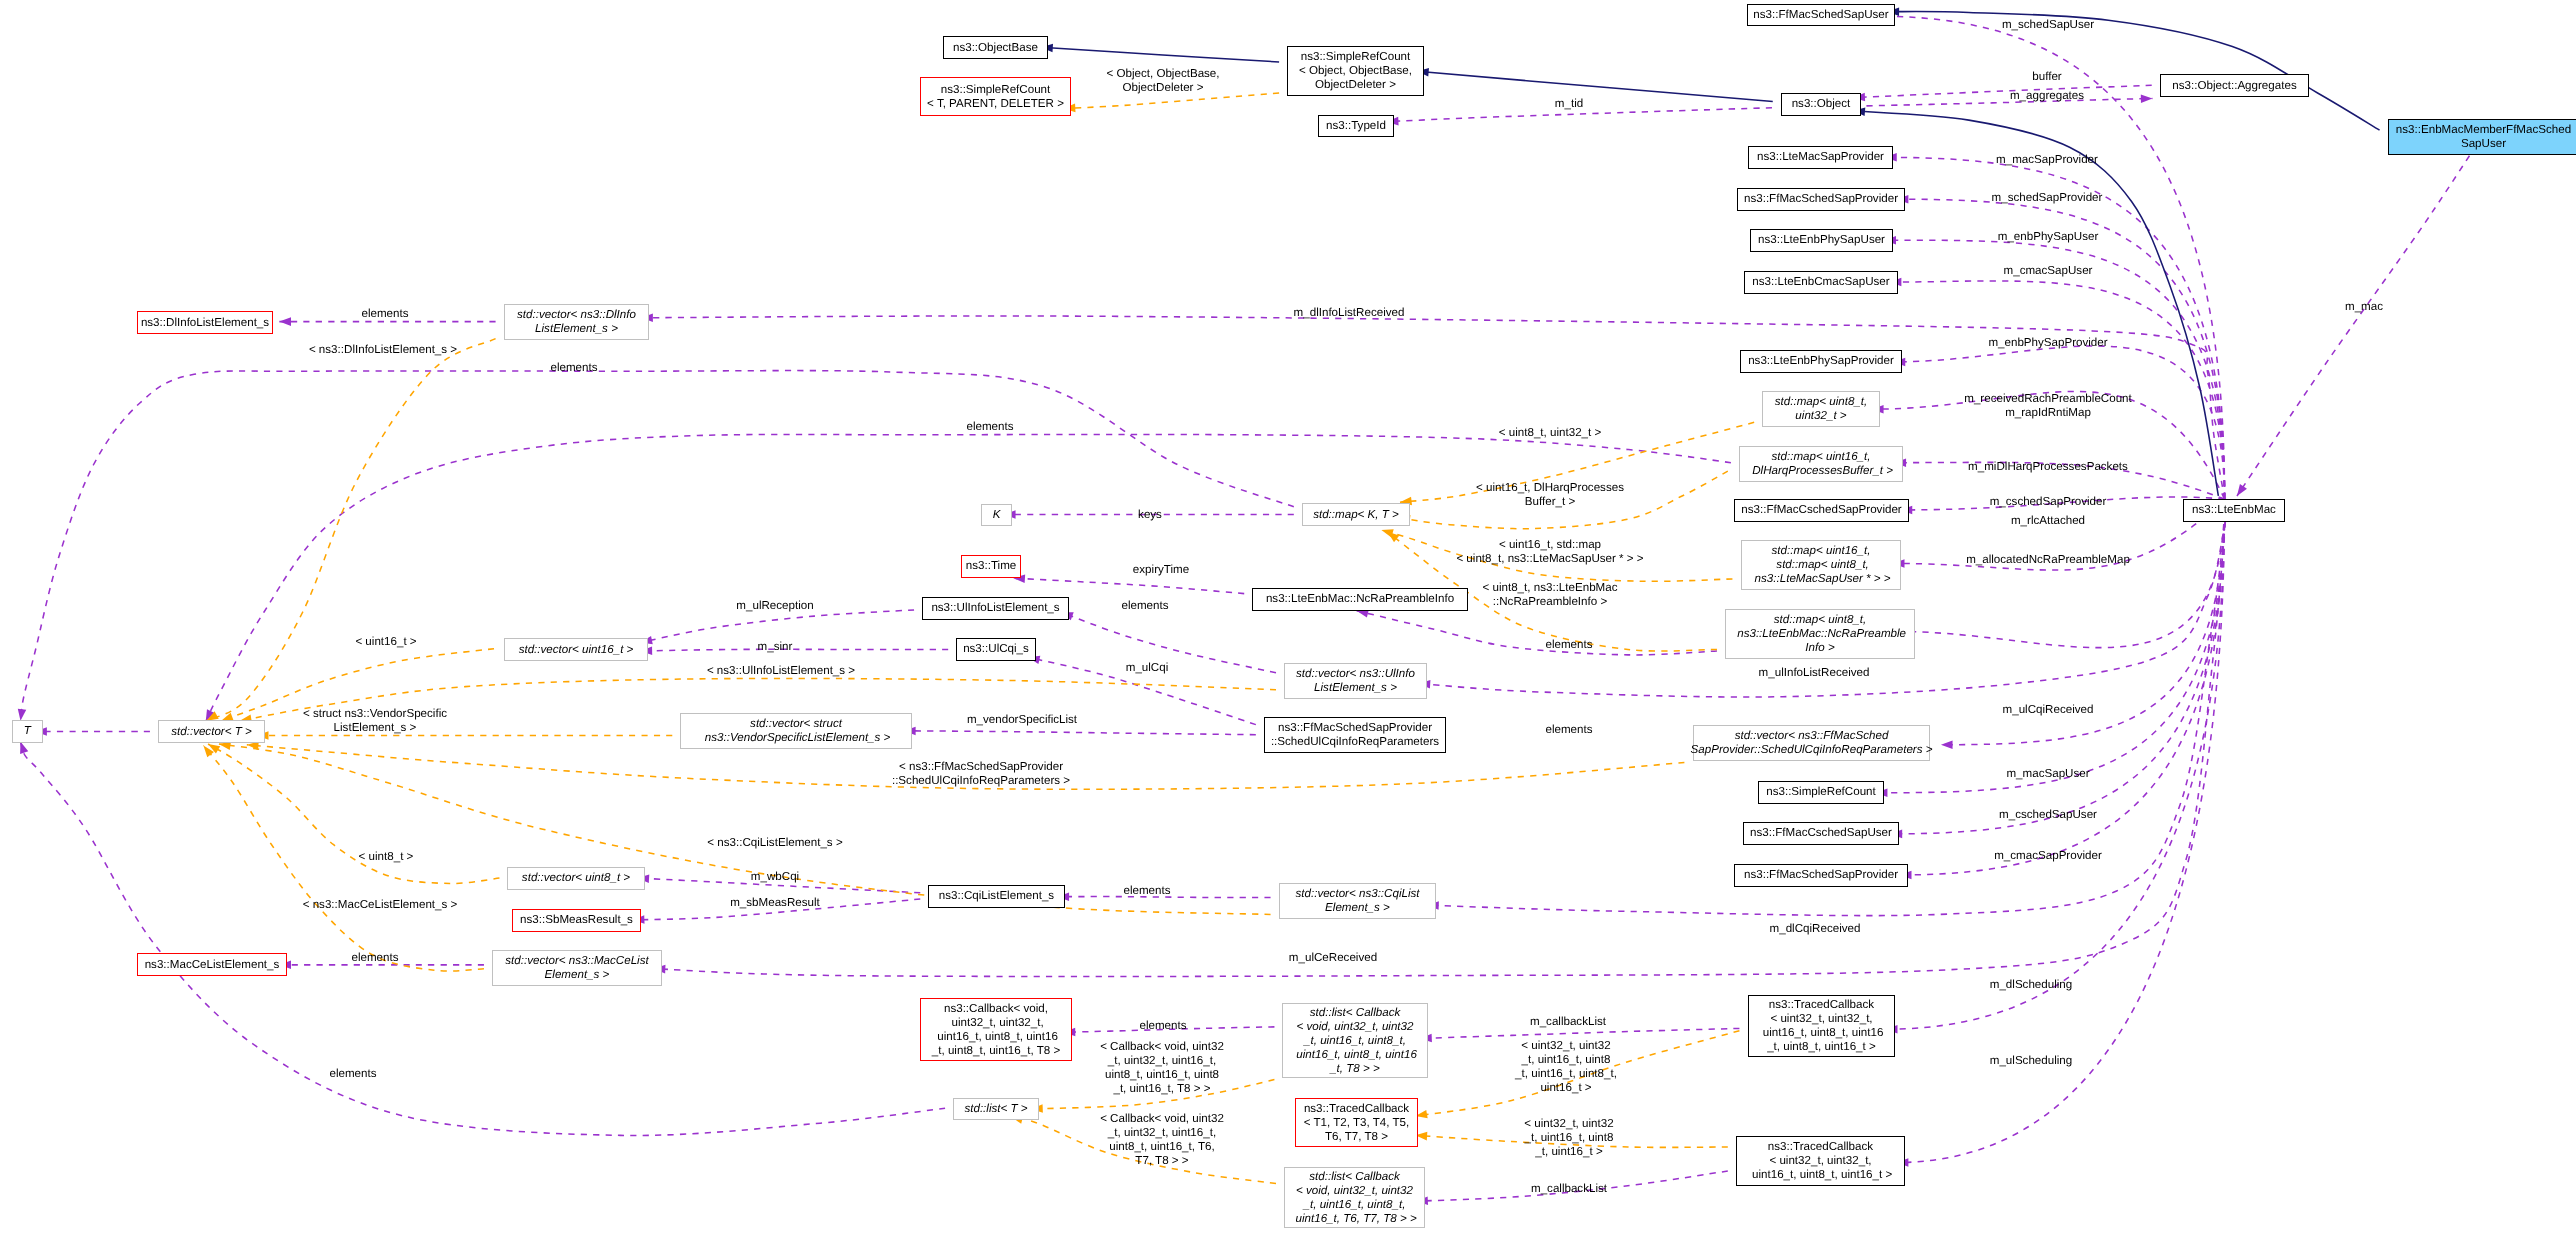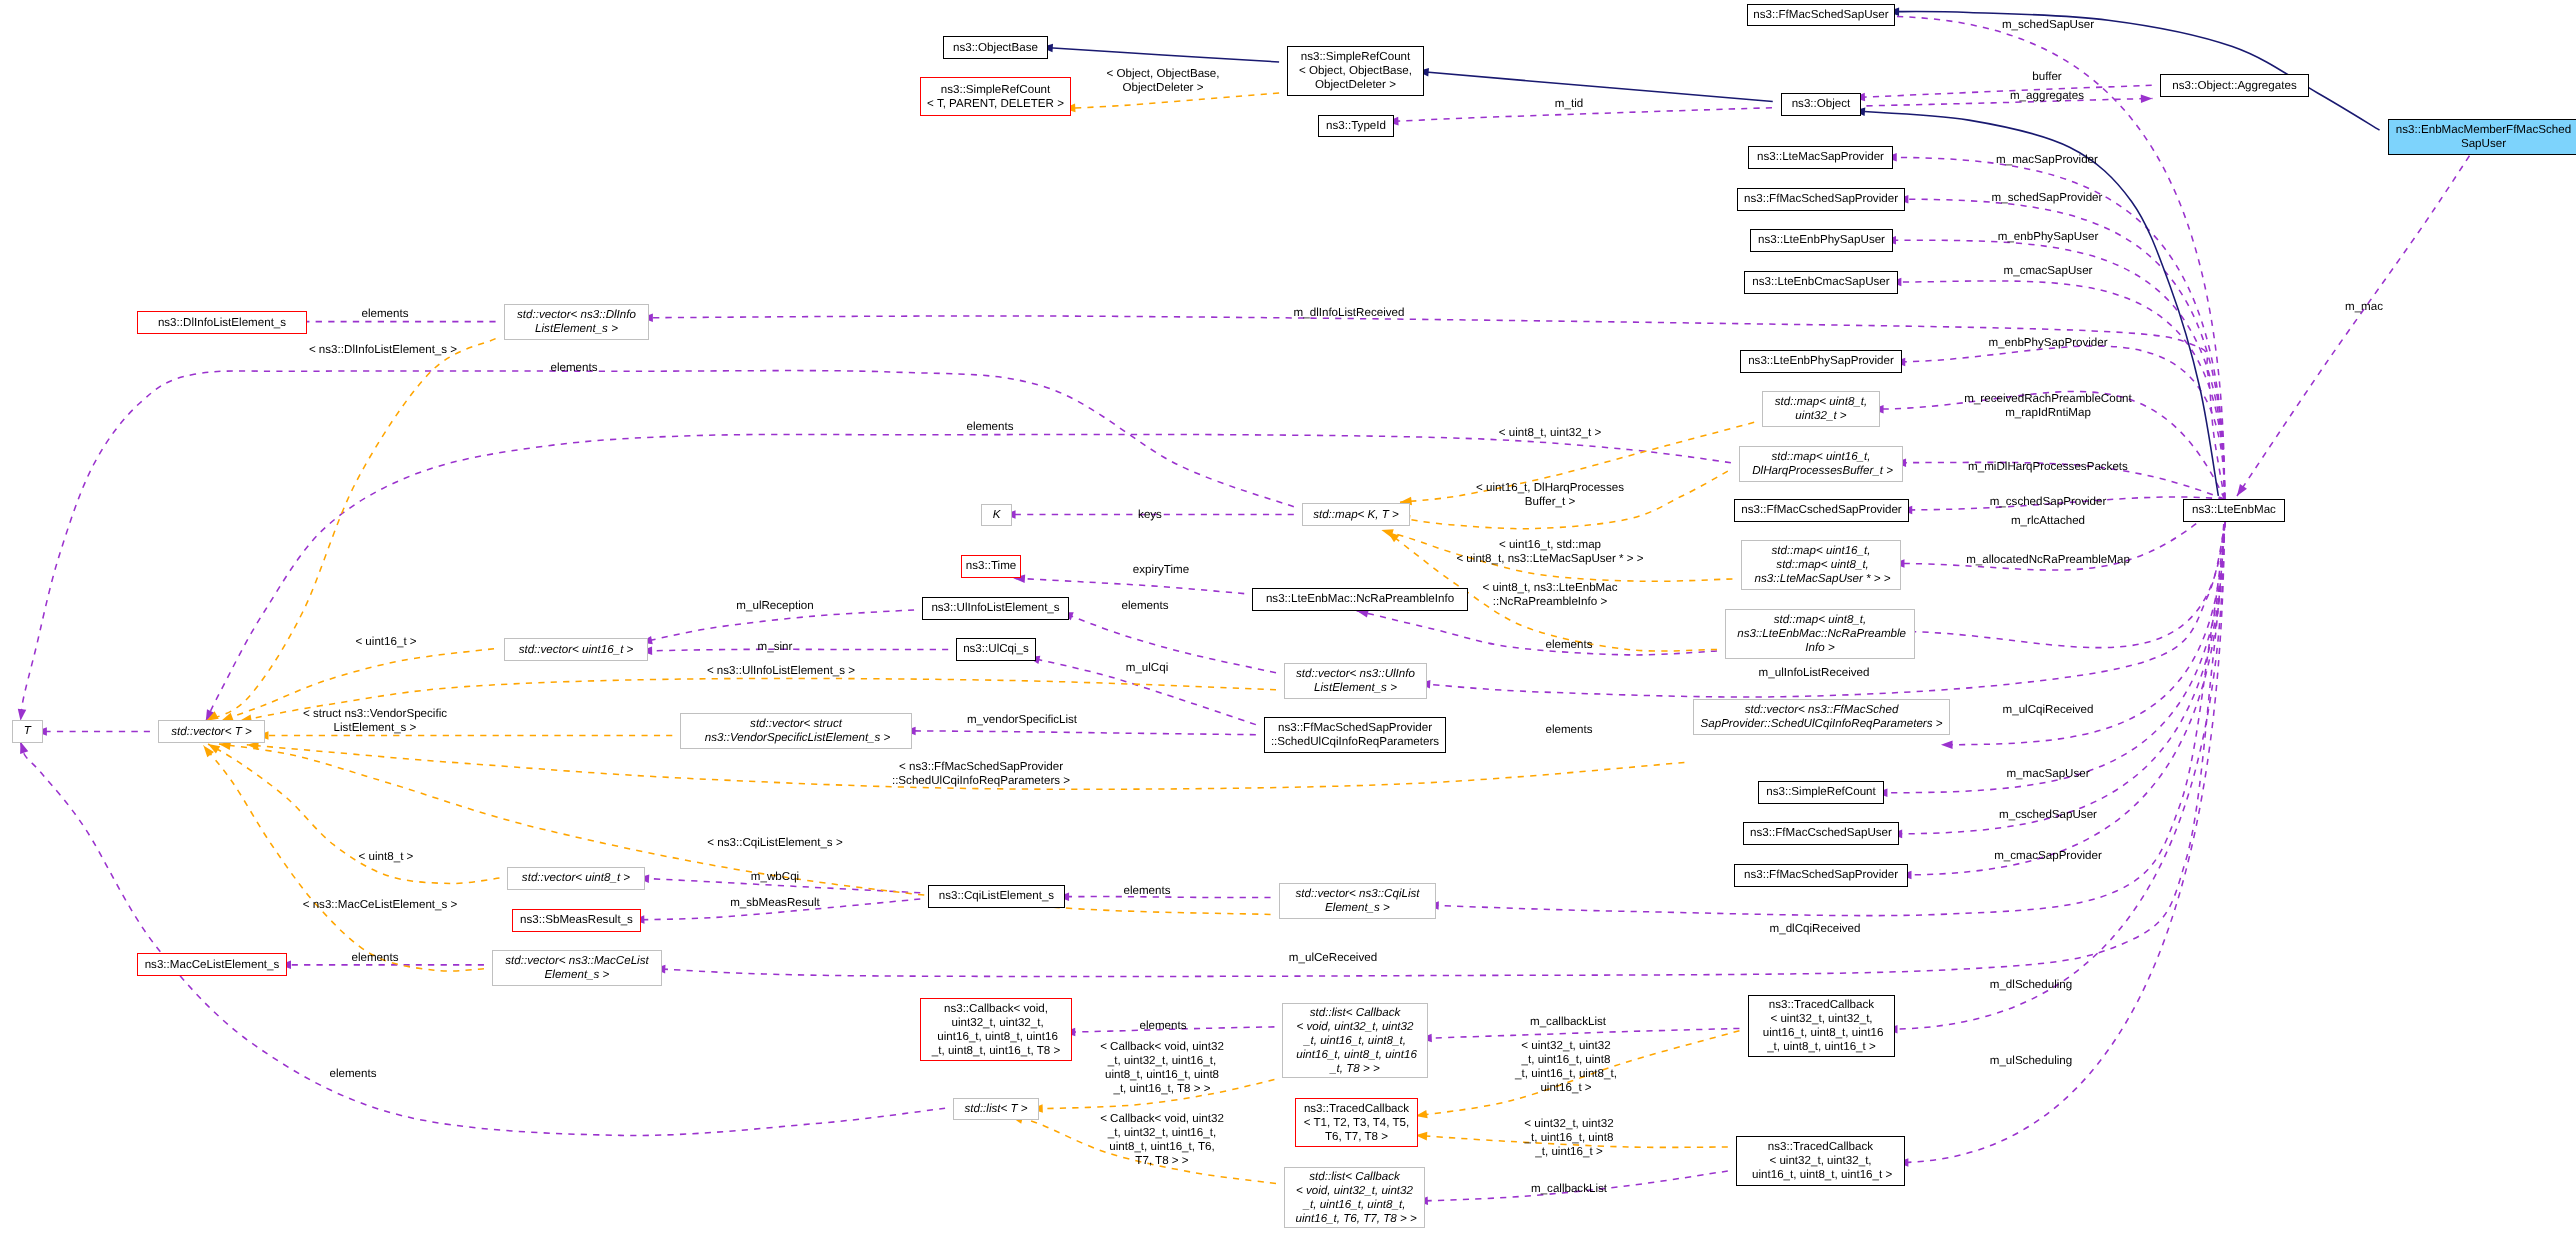--- a/index.html
+++ b/index.html
@@ -298,21 +298,21 @@
 <div class="node solid" style="left:1773px;top:93px;width:80px;height:22.5px"><span class="nl">ns3::Object</span></div>
 <div class="node solid" style="left:1310px;top:115px;width:76px;height:22px"><span class="nl">ns3::TypeId</span></div>
 <div class="node cur" style="left:2380px;top:119px;width:191px;height:36px"><span class="nl">ns3::EnbMacMemberFfMacSched
 SapUser</span></div>
 <div class="node solid" style="left:1740px;top:146px;width:145px;height:22.5px"><span class="nl">ns3::LteMacSapProvider</span></div>
 <div class="node solid" style="left:1729px;top:188px;width:168px;height:22.5px"><span class="nl">ns3::FfMacSchedSapProvider</span></div>
 <div class="node solid" style="left:1742px;top:229px;width:143px;height:22.5px"><span class="nl">ns3::LteEnbPhySapUser</span></div>
 <div class="node solid" style="left:1736px;top:271px;width:154px;height:22.5px"><span class="nl">ns3::LteEnbCmacSapUser</span></div>
 <div class="node thin" style="left:496px;top:304px;width:145px;height:36px"><span class="nl">std::vector&lt; ns3::DlInfo
 ListElement_s &gt;</span></div>
-<div class="node red" style="left:129px;top:311px;width:170px;height:23px"><span class="nl">ns3::DlInfoListElement_s</span></div>
+<div class="node red" style="left:129px;top:311px;width:136px;height:23px"><span class="nl">ns3::DlInfoListElement_s</span></div>
 <div class="node solid" style="left:1732px;top:350px;width:162px;height:22.5px"><span class="nl">ns3::LteEnbPhySapProvider</span></div>
 <div class="node thin" style="left:1754px;top:391px;width:118px;height:36px"><span class="nl">std::map&lt; uint8_t,
 uint32_t &gt;</span></div>
 <div class="node thin" style="left:1731px;top:446px;width:164px;height:36px"><span class="nl">std::map&lt; uint16_t,
  DlHarqProcessesBuffer_t &gt;</span></div>
 <div class="node thin" style="left:1294px;top:503px;width:108px;height:23px"><span class="nl">std::map&lt; K, T &gt;</span></div>
 <div class="node thin" style="left:973px;top:504px;width:31px;height:22px"><span class="nl">K</span></div>
 <div class="node solid" style="left:2175px;top:499px;width:102px;height:22.5px"><span class="nl">ns3::LteEnbMac</span></div>
 <div class="node solid" style="left:1726px;top:499px;width:175px;height:22.5px"><span class="nl">ns3::FfMacCschedSapProvider</span></div>
 <div class="node thin" style="left:1733px;top:540px;width:160px;height:50px"><span class="nl">std::map&lt; uint16_t,
@@ -327,21 +327,21 @@
 <div class="node thin" style="left:496px;top:638px;width:144px;height:23px"><span class="nl">std::vector&lt; uint16_t &gt;</span></div>
 <div class="node solid" style="left:948px;top:638px;width:80px;height:22.5px"><span class="nl">ns3::UlCqi_s</span></div>
 <div class="node thin" style="left:1276px;top:663px;width:143px;height:36px"><span class="nl">std::vector&lt; ns3::UlInfo
 ListElement_s &gt;</span></div>
 <div class="node thin" style="left:672px;top:713px;width:232px;height:36px"><span class="nl">std::vector&lt; struct
  ns3::VendorSpecificListElement_s &gt;</span></div>
 <div class="node solid" style="left:1256px;top:717px;width:182px;height:36px"><span class="nl">ns3::FfMacSchedSapProvider
 ::SchedUlCqiInfoReqParameters</span></div>
 <div class="node thin" style="left:3.9px;top:720px;width:31px;height:22.5px"><span class="nl">T</span></div>
 <div class="node thin" style="left:150px;top:720px;width:107px;height:23px"><span class="nl">std::vector&lt; T &gt;</span></div>
-<div class="node thin" style="left:1685px;top:699px;width:257px;height:36px"><span class="nl">std::vector&lt; ns3::FfMacSched
+<div class="node thin" style="left:1685px;top:725px;width:237px;height:36px"><span class="nl">std::vector&lt; ns3::FfMacSched
 SapProvider::SchedUlCqiInfoReqParameters &gt;</span></div>
 <div class="node solid" style="left:1750px;top:781px;width:126px;height:22.5px"><span class="nl">ns3::SimpleRefCount</span></div>
 <div class="node solid" style="left:1735px;top:822px;width:156px;height:22.5px"><span class="nl">ns3::FfMacCschedSapUser</span></div>
 <div class="node solid" style="left:1726px;top:864px;width:174px;height:22.5px"><span class="nl">ns3::FfMacSchedSapProvider</span></div>
 <div class="node thin" style="left:499px;top:867px;width:138px;height:22.5px"><span class="nl">std::vector&lt; uint8_t &gt;</span></div>
 <div class="node thin" style="left:1271px;top:883px;width:157px;height:36px"><span class="nl">std::vector&lt; ns3::CqiList
 Element_s &gt;</span></div>
 <div class="node solid" style="left:920px;top:885px;width:137px;height:22.5px"><span class="nl">ns3::CqiListElement_s</span></div>
 <div class="node red" style="left:504px;top:909px;width:129px;height:22.5px"><span class="nl">ns3::SbMeasResult_s</span></div>
 <div class="node thin" style="left:484px;top:950px;width:170px;height:36px"><span class="nl">std::vector&lt; ns3::MacCeList

